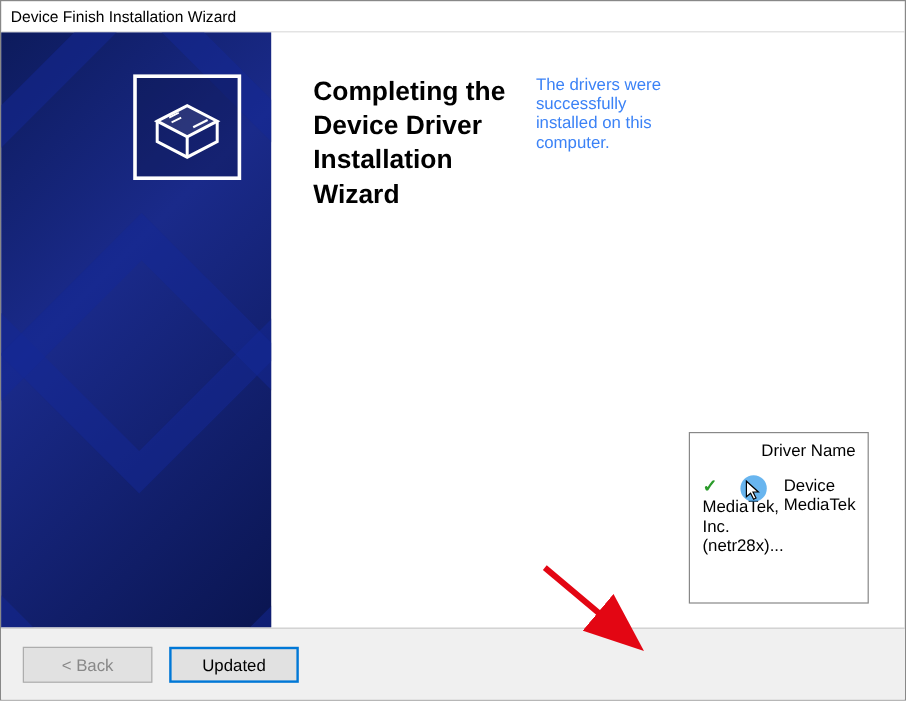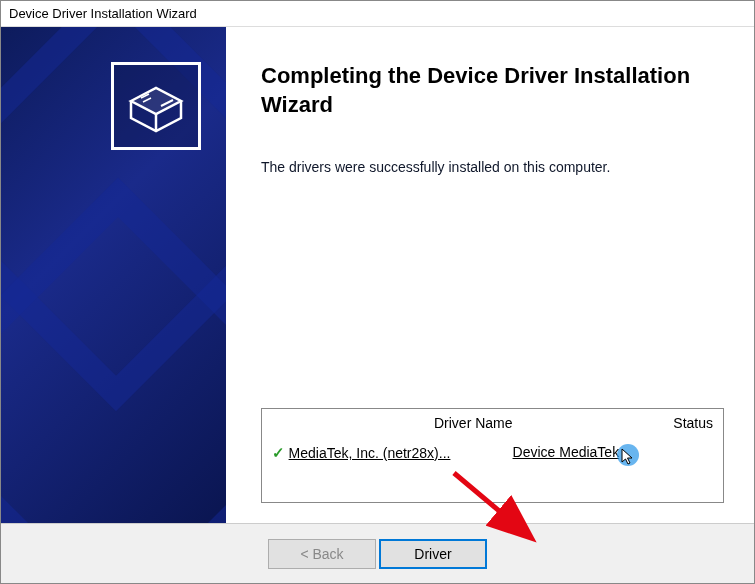--- a/index.html
+++ b/index.html
@@ -78,32 +78,32 @@
       justify-content: center;
     }
     .wizard-icon svg {
       width: 70px;
       height: 60px;
     }
     .main {
       flex: 1;
       padding: 35px 30px 20px 35px;
       display: flex;
-      flex-direction: column;
+      flex-direction: row;
     }
     .heading {
       font-size: 22px;
       font-weight: bold;
       color: #000;
       margin-bottom: 40px;
       line-height: 1.3;
     }
     .description {
       font-size: 14px;
-      color: #0f172a;
+      color: #3b82f6;
       margin-bottom: 46px;
     }
     .driver-list {
       border: 1px solid #888;
       margin-top: auto;
       margin-bottom: 0;
       position: relative;
     }
     .driver-header {
       display: flex;
@@ -117,21 +117,20 @@
     }
     .col-status {
       flex: 1;
     }
     .driver-row {
       display: flex;
       padding: 6px 10px 40px;
       font-size: 14px;
       align-items: flex-start;
       position: relative;
-      text-decoration: underline;
     }
     .check-icon {
       display: inline-block;
       color: #2a9b2a;
       font-weight: bold;
       margin-right: 4px;
       font-size: 15px;
     }
     .cursor {
       position: absolute;
@@ -153,24 +152,24 @@
       position: relative;
       z-index: 1;
       left: 3px;
       top: 3px;
     }
     .button-bar {
       height: 60px;
       border-top: 1px solid #ccc;
       background: #f0f0f0;
       display: flex;
-      justify-content: center;
+      justify-content: flex-start;
       align-items: center;
       padding: 0 18px;
-      gap: 3px;
+      gap: 14px;
       position: relative;
     }
     .btn {
       min-width: 108px;
       height: 30px;
       font-size: 14px;
       font-family: inherit;
       background: #e1e1e1;
       border: 1px solid #adadad;
       color: #000;
@@ -190,42 +189,41 @@
       bottom: 35px;
       right: 200px;
       z-index: 10;
     }
   </style>
 </head>
 <body>
 
 <div class="window">
   <div class="title-bar">
-    <span>Device Driver Installation Wizard</span>
+    <span>Device Finish Installation Wizard</span>
   </div>
   <div class="content">
     <div class="sidebar">
       <div class="sidebar-pattern"></div>
       <div class="wizard-icon">
         <svg viewBox="0 0 70 60" fill="none" stroke="#fff" stroke-width="2.5">
           <path d="M10 25 L35 12 L60 25 L35 38 Z" fill="rgba(255,255,255,0.1)"></path>
           <path d="M10 25 L10 42 L35 55 L60 42 L60 25"></path>
           <path d="M35 38 L35 55"></path>
           <path d="M20 22 L28 18 M22 26 L30 22" stroke-width="1.5"></path>
           <path d="M40 30 L52 24" stroke-width="2"></path>
         </svg>
       </div>
     </div>
     <div class="main">
       <h1 class="heading">Completing the Device Driver Installation Wizard</h1>
       <p class="description">The drivers were successfully installed on this computer.</p>
       <div class="driver-list">
         <div class="driver-header">
           <div class="col-name">Driver Name</div>
-          <div class="col-status">Status</div>
         </div>
         <div class="driver-row">
           <div class="col-name">
             <span class="check-icon">✓</span><span>MediaTek, Inc. (netr28x)...</span>
           </div>
           <div class="col-status">Device MediaTek</div>
           <div class="cursor">
             <div class="cursor-bg"></div>
             <svg width="18" height="20" viewBox="0 0 18 20">
               <path d="M2 2 L2 15 L5.5 12 L8 17 L10 16 L7.5 11 L12 11 Z" fill="#fff" stroke="#000" stroke-width="1"></path>
@@ -238,15 +236,15 @@
   <div class="button-bar">
     <svg class="arrow-overlay" width="110" height="80">
       <defs>
         <marker id="arrowhead" markerWidth="10" markerHeight="8" refX="8" refY="4" orient="auto">
           <polygon points="0 0, 10 4, 0 8" fill="#e30613"></polygon>
         </marker>
       </defs>
       <line x1="10" y1="5" x2="85" y2="68" stroke="#e30613" stroke-width="5" marker-end="url(#arrowhead)"></line>
     </svg>
     <button class="btn" disabled="">&lt; Back</button>
-    <button class="btn btn-primary">Driver</button>
+    <button class="btn btn-primary">Updated</button>
   </div>
 </div>
 
 </body></html>

